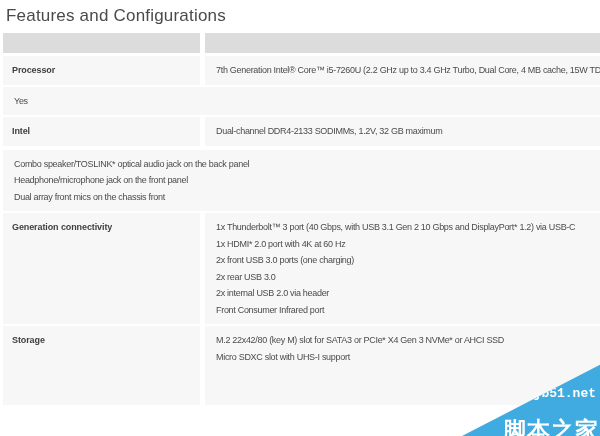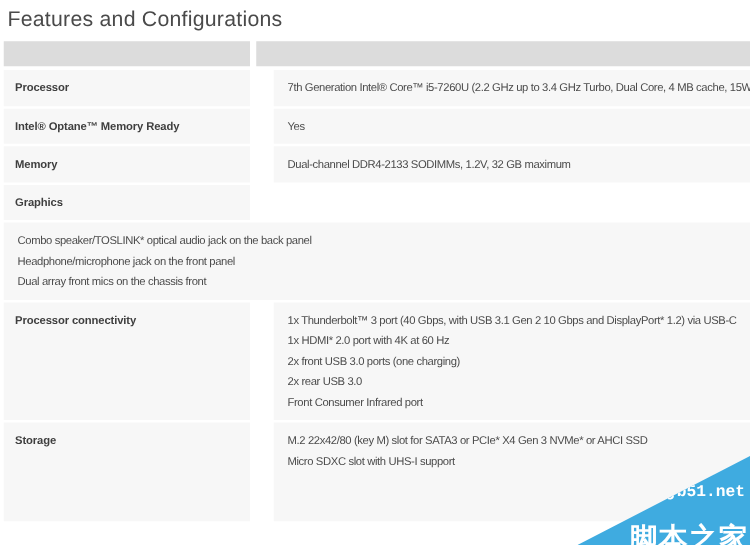--- a/index.html
+++ b/index.html
@@ -16,21 +16,21 @@
     letter-spacing: 0.2px;
     padding: 5px 0 0 6px;
     line-height: 21px;
     height: 33px;
   }
   .spec-table { margin-left: 3px; width: 597px; }
   .header-row { display: flex; gap: 5px; height: 20px; margin-bottom: 3px; }
   .header-cell { background: #dcdcdc; }
   .header-cell.left { width: 197px; }
   .header-cell.right { flex: 1; }
-  .row { display: flex; gap: 19px; margin-bottom: 2px; }
+  .row { display: flex; gap: 5px; margin-bottom: 2px; }
   .cell { background: #f7f7f7; }
   .cell.label {
     width: 197px;
     padding: 6px 4px 6px 9px;
     font-size: 9px;
     font-weight: 700;
     color: #3f3f3f;
     letter-spacing: -0.1px;
     line-height: 16.5px;
   }
@@ -84,48 +84,47 @@
     <div class="header-cell right"></div>
   </div>
   <div id="table-body">
       <div class="row">
         <div class="cell label">Processor</div>
         <div class="cell value">
           <div class="vline">7th Generation Intel® Core™ i5-7260U (2.2 GHz up to 3.4 GHz Turbo, Dual Core, 4 MB cache, 15W TDP)</div>
         </div>
       </div>
       <div class="row">
-        <div class="cell label">Intel® Optane™ Memory Ready</div>
         <div class="cell value">
           <div class="vline">Yes</div>
         </div>
       </div>
       <div class="row">
-        <div class="cell label">Memory</div>
+        <div class="cell label">Intel</div>
         <div class="cell value">
           <div class="vline">Dual-channel DDR4-2133 SODIMMs, 1.2V, 32 GB maximum</div>
         </div>
       </div>
       <div class="row">
-        <div class="cell label">Graphics</div>
       </div>
       <div class="row">
         <div class="cell value">
           <div class="vline">Combo speaker/TOSLINK* optical audio jack on the back panel</div>
           <div class="vline">Headphone/microphone jack on the front panel</div>
           <div class="vline">Dual array front mics on the chassis front</div>
         </div>
       </div>
       <div class="row">
-        <div class="cell label">Processor connectivity</div>
+        <div class="cell label">Generation connectivity</div>
         <div class="cell value">
           <div class="vline">1x Thunderbolt™ 3 port (40 Gbps, with USB 3.1 Gen 2 10 Gbps and DisplayPort* 1.2) via USB-C</div>
           <div class="vline">1x HDMI* 2.0 port with 4K at 60 Hz</div>
           <div class="vline">2x front USB 3.0 ports (one charging)</div>
           <div class="vline">2x rear USB 3.0</div>
+          <div class="vline">2x internal USB 2.0 via header</div>
           <div class="vline">Front Consumer Infrared port</div>
         </div>
       </div>
       <div class="row">
         <div class="cell label">Storage</div>
         <div class="cell value">
           <div class="vline">M.2 22x42/80 (key M) slot for SATA3 or PCIe* X4 Gen 3 NVMe* or AHCI SSD</div>
           <div class="vline">Micro SDXC slot with UHS-I support</div>
         </div>
       </div>

